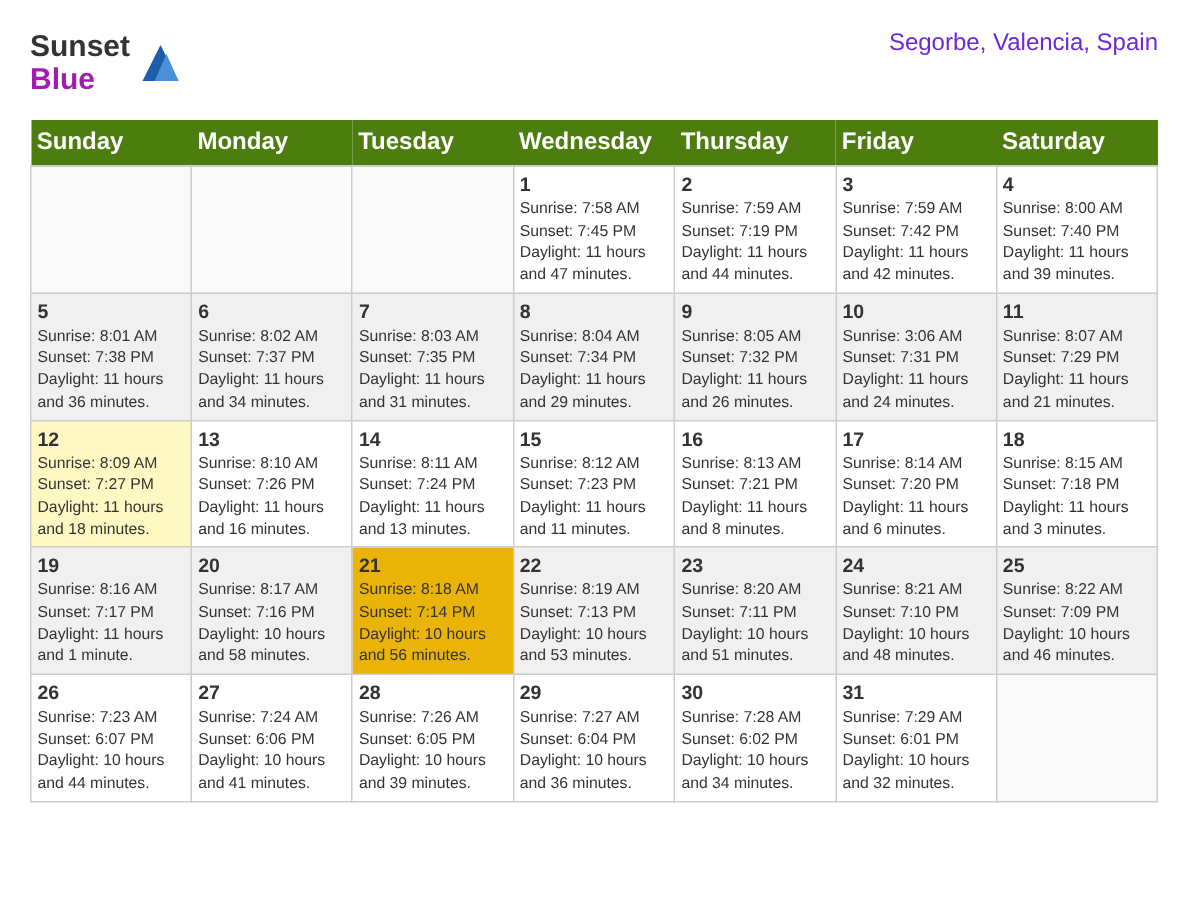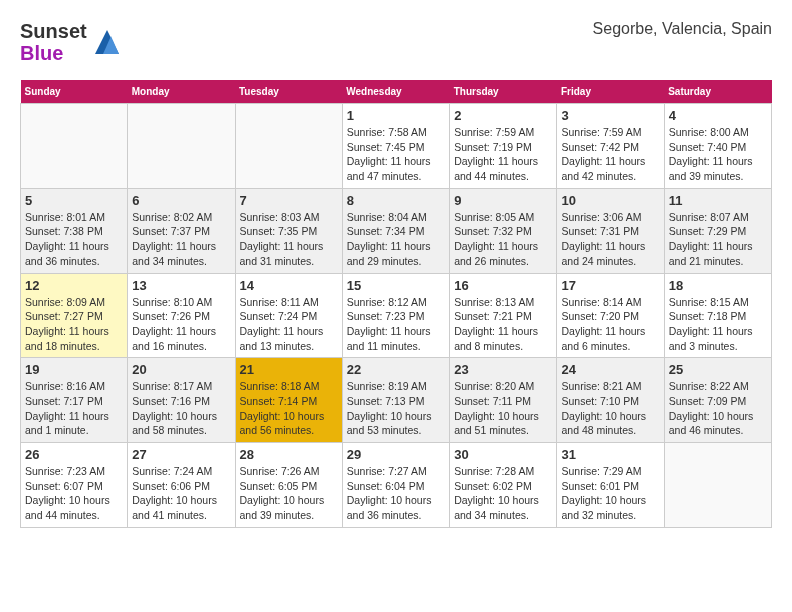--- a/index.html
+++ b/index.html
@@ -29,34 +29,34 @@
     .title-block {
       text-align: right;
     }
     .month-title {
       font-size: 36px;
       font-weight: normal;
       color: #333;
     }
     .location {
       font-size: 16px;
-      color: #404040;
+      color: #6d28d9;
     }
     .calendar {
       width: 100%;
       border-collapse: collapse;
       font-size: 11px;
     }
     .calendar th {
-      background: #be185d;
+      background: #4d7c0f;
       color: #fff;
       padding: 6px 4px;
       text-align: left;
       font-weight: bold;
-      font-size: 10px;
+      font-size: 16px;
     }
     .calendar td {
       border: 1px solid #ccc;
       vertical-align: top;
       padding: 4px;
       width: 108px;
       min-height: 80px;
       background: #fff;
     }
     .calendar tr:nth-child(even) td {

